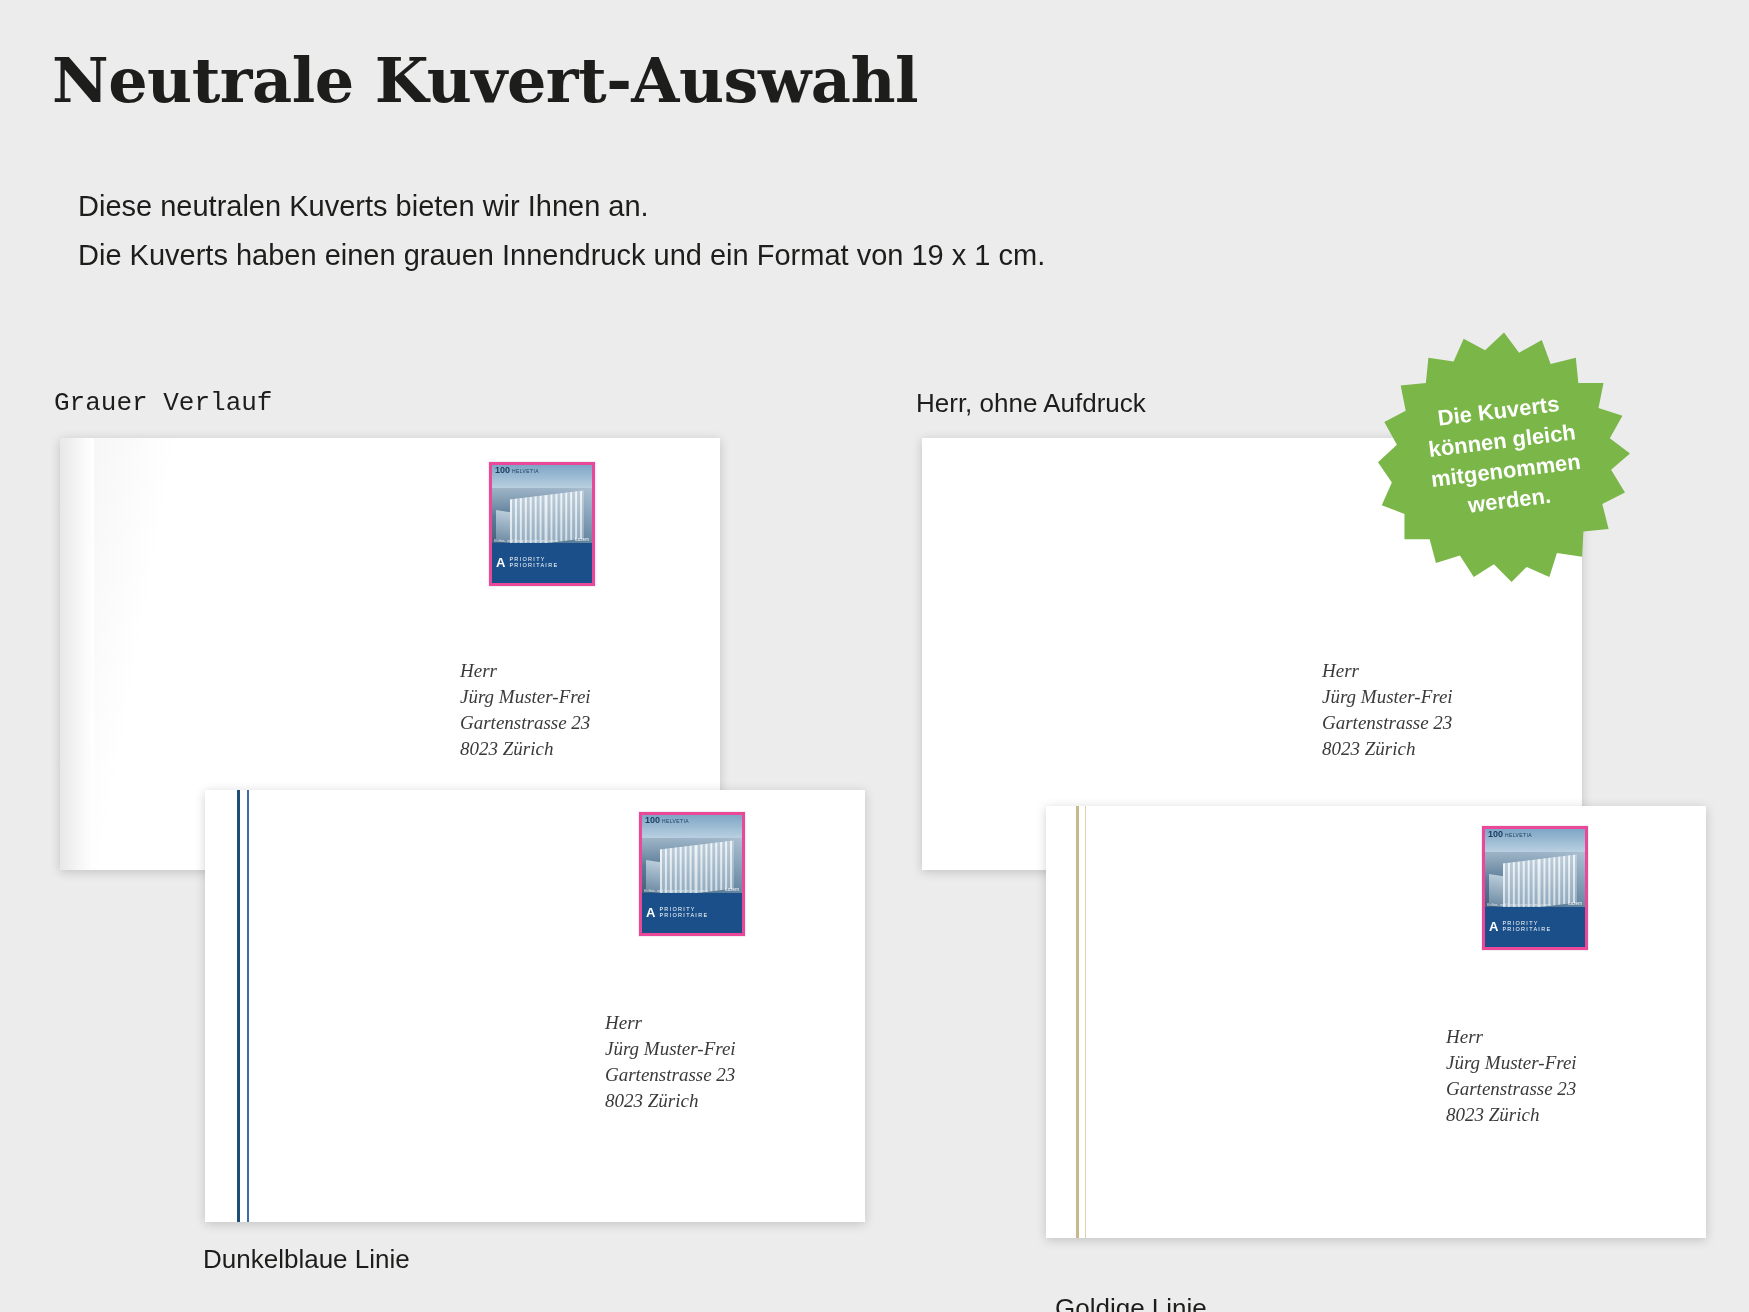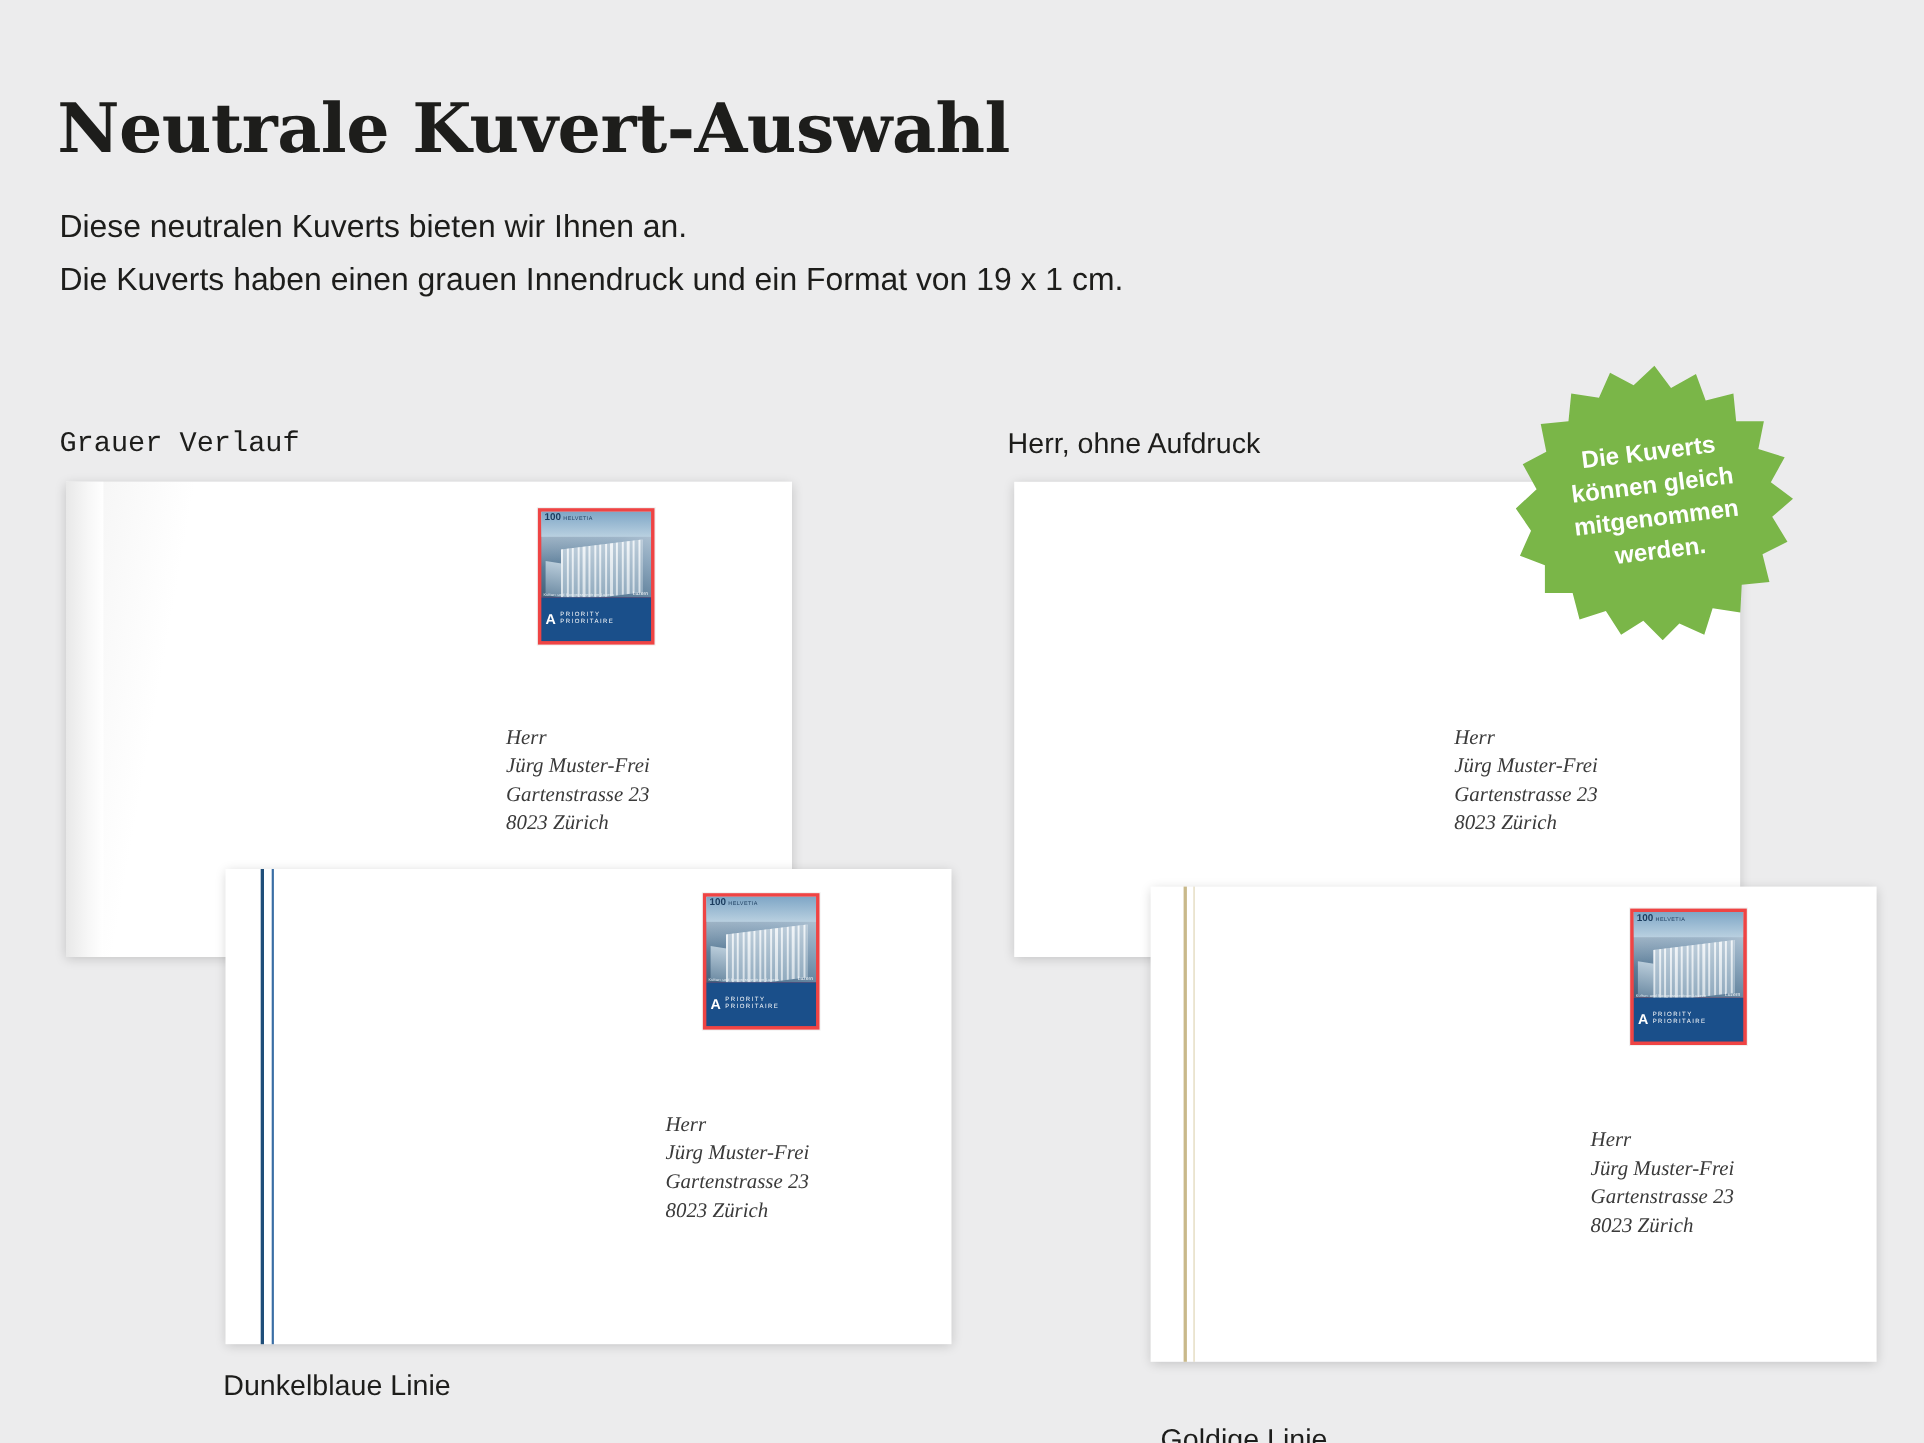--- a/index.html
+++ b/index.html
@@ -22,32 +22,31 @@
   .page-title {
     position: absolute;
     left: 52px;
     top: 44px;
     font-family: "DejaVu Serif", serif;
     font-size: 62px;
     font-weight: 700;
     color: #1d1d1b;
     letter-spacing: -0.5px;
     white-space: nowrap;
-    margin-top: 36px;
   }
 
   .intro {
     position: absolute;
     left: 54px;
     top: 182px;
     font-size: 29px;
     line-height: 49px;
     color: #1d1d1b;
   }
-  .intro div { white-space: nowrap; }
+  .intro div { white-space: nowrap; margin-left: 24px; }
 
   .caption {
     position: absolute;
     font-size: 26px;
     color: #1d1d1b;
     white-space: nowrap;
   }
 
   
   .env {
@@ -94,21 +93,21 @@
     font-style: italic;
     font-size: 19px;
     line-height: 26px;
     color: #3a3a3a;
     white-space: nowrap;
   }
 
   
   .stamp {
     position: absolute;
-    background: #ef4444;
+    background: #ec4899;
     padding: 3px;
     box-shadow: 0 0 0 1px rgba(0,0,0,0.06);
   }
   .stamp-inner {
     position: relative;
     width: 100%;
     height: 100%;
     overflow: hidden;
   }
   .stamp-img {

